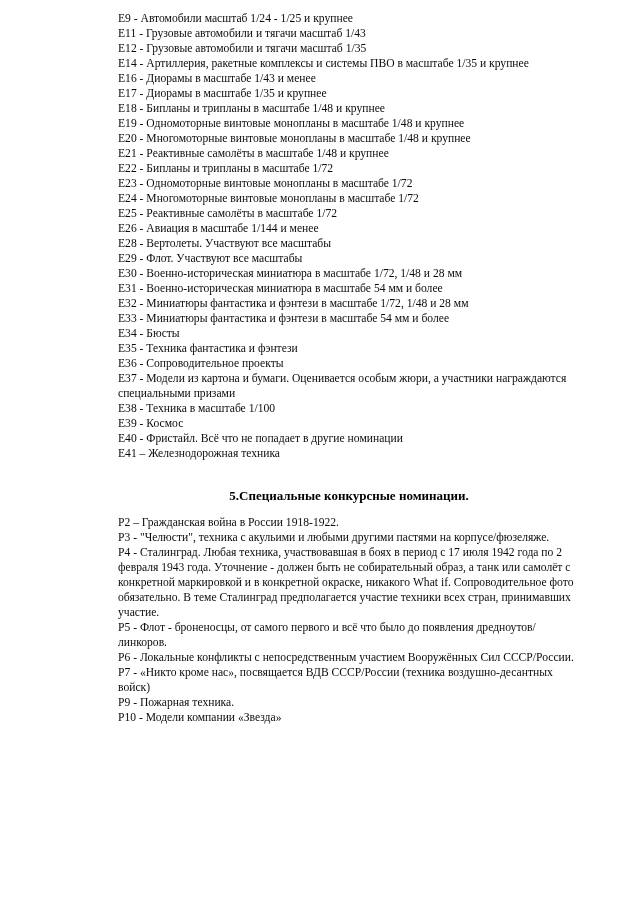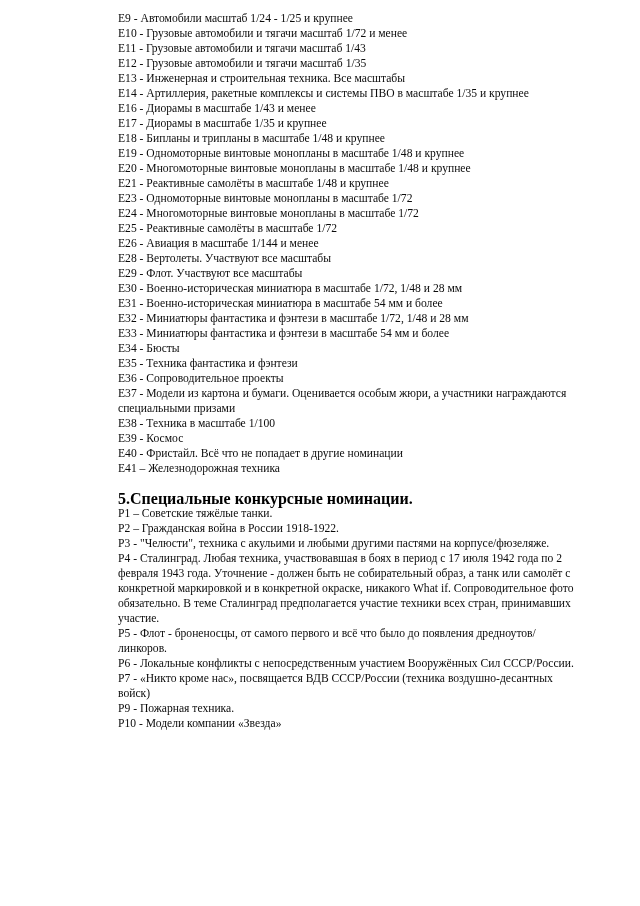--- a/index.html
+++ b/index.html
@@ -35,53 +35,53 @@
   .para {
     font-family: "Liberation Serif", "DejaVu Serif", serif;
     font-size: 11.6px;
     line-height: 15px;
     color: #0b0b0b;
     margin: 0;
     text-align: left;
   }
   .heading {
     font-family: "Liberation Serif", "DejaVu Serif", serif;
-    font-size: 16px;
+    font-size: 13px;
     line-height: 15px;
     color: #000000;
     font-weight: bold;
-    margin: 0;
+    margin: 12px;
+    text-align: center;
   }
   .spacer {
     height: 15px;
   }
   .block {
     margin: 0;
     padding: 0;
   }
 </style>
 </head>
 <body>
 
 <div class="page">
   <div class="content">
 
     <div class="block">
       <p class="line">E9 - Автомобили масштаб 1/24 - 1/25 и крупнее</p>
-      <p class="line">E10 - Грузовые автомобили и тягачи масштаб 1/72 и менее</p>
       <p class="line">E11 - Грузовые автомобили и тягачи масштаб 1/43</p>
       <p class="line">E12 - Грузовые автомобили и тягачи масштаб 1/35</p>
-      <p class="line">E13 - Инженерная и строительная техника. Все масштабы</p>
       <p class="line">E14 - Артиллерия, ракетные комплексы и системы ПВО в масштабе 1/35 и крупнее</p>
       <p class="line">E16 - Диорамы в масштабе 1/43 и менее</p>
       <p class="line">E17 - Диорамы в масштабе 1/35 и крупнее</p>
       <p class="line">E18 - Бипланы и трипланы в масштабе 1/48 и крупнее</p>
       <p class="line">E19 - Одномоторные винтовые монопланы в масштабе 1/48 и крупнее</p>
       <p class="line">E20 - Многомоторные винтовые монопланы в масштабе 1/48 и крупнее</p>
       <p class="line">E21 - Реактивные самолёты в масштабе 1/48 и крупнее</p>
+      <p class="line">E22 - Бипланы и трипланы в масштабе 1/72</p>
       <p class="line">E23 - Одномоторные винтовые монопланы в масштабе 1/72</p>
       <p class="line">E24 - Многомоторные винтовые монопланы в масштабе 1/72</p>
       <p class="line">E25 - Реактивные самолёты в масштабе 1/72</p>
       <p class="line">E26 - Авиация в масштабе 1/144 и менее</p>
       <p class="line">E28 - Вертолеты. Участвуют все масштабы</p>
       <p class="line">E29 - Флот. Участвуют все масштабы</p>
       <p class="line">E30 - Военно-историческая миниатюра в масштабе 1/72, 1/48 и 28 мм</p>
       <p class="line">E31 - Военно-историческая миниатюра в масштабе 54 мм и более</p>
       <p class="line">E32 - Миниатюры фантастика и фэнтези в масштабе 1/72, 1/48 и 28 мм</p>
       <p class="line">E33 - Миниатюры фантастика и фэнтези в масштабе 54 мм и более</p>
@@ -93,21 +93,20 @@
       <p class="line">E39 - Космос</p>
       <p class="line">E40 - Фристайл. Всё что не попадает в другие номинации</p>
       <p class="line">E41 – Железнодорожная техника</p>
     </div>
 
     <div class="spacer"></div>
 
     <p class="heading">5.Специальные конкурсные номинации.</p>
 
     <div class="block">
-      <p class="para">P1 – Советские тяжёлые танки.</p>
       <p class="para">P2 – Гражданская война в России 1918-1922.</p>
       <p class="para">P3 - "Челюсти", техника с акульими и любыми другими пастями на корпусе/фюзеляже.</p>
       <p class="para">P4 - Сталинград. Любая техника, участвовавшая в боях в период с 17 июля 1942 года по 2 февраля 1943 года. Уточнение - должен быть не собирательный образ, а танк или самолёт с конкретной маркировкой и в конкретной окраске, никакого What if. Сопроводительное фото обязательно. В теме Сталинград предполагается участие техники всех стран, принимавших участие.</p>
       <p class="para">P5 - Флот - броненосцы, от самого первого и всё что было до появления дредноутов/линкоров.</p>
       <p class="para">P6 - Локальные конфликты с непосредственным участием Вооружённых Сил СССР/России.</p>
       <p class="para">P7 - «Никто кроме нас», посвящается ВДВ СССР/России (техника воздушно-десантных войск)</p>
       <p class="para">P9 - Пожарная техника.</p>
       <p class="para">P10 - Модели компании «Звезда»</p>
     </div>
 

